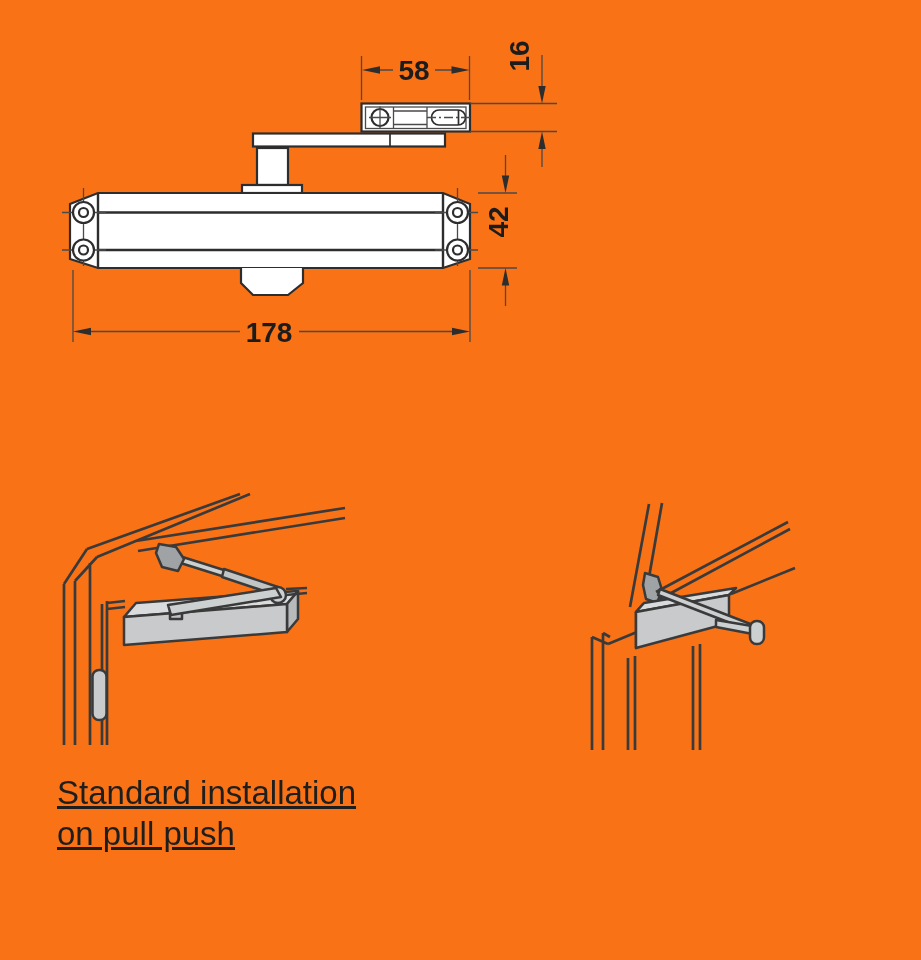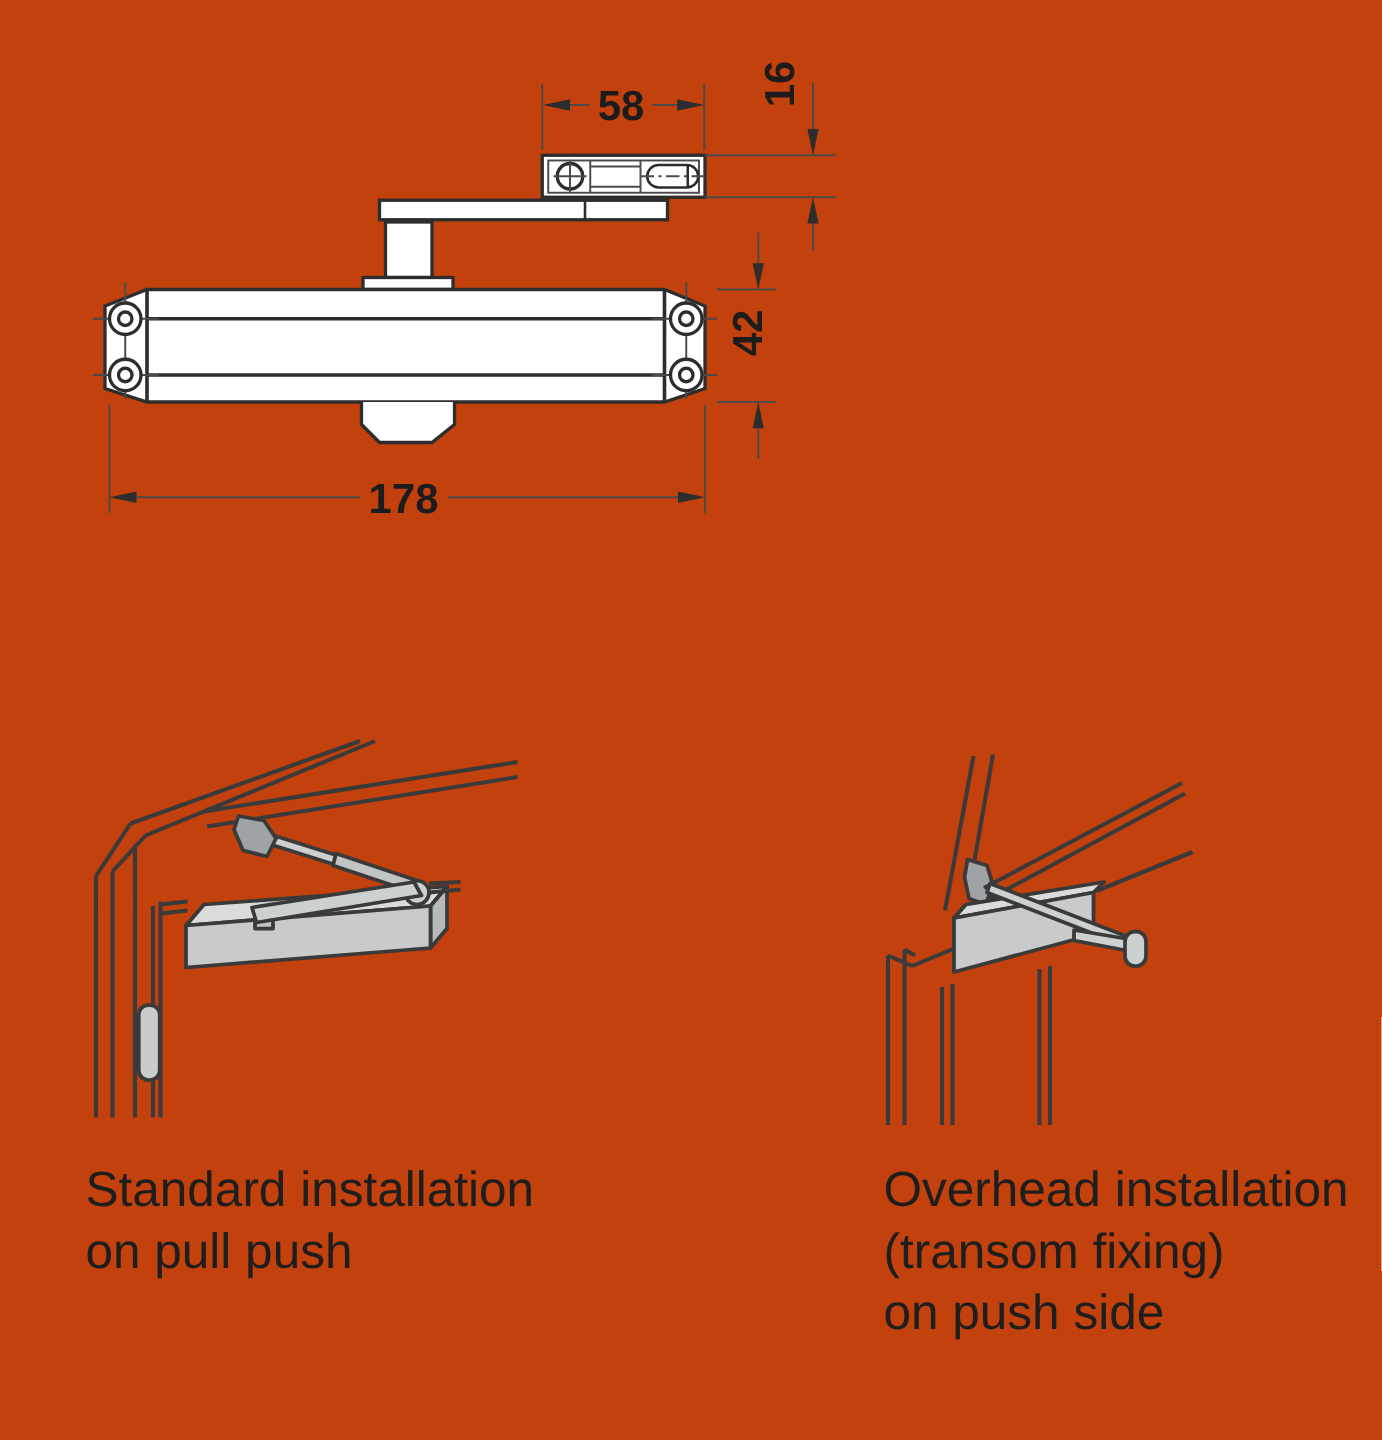--- a/index.html
+++ b/index.html
@@ -1,29 +1,29 @@
 <!DOCTYPE html>
 <html><head>
 <meta charset="utf-8">
 <style>
   html,body{margin:0;padding:0;background:#ffffff;}
-  #stage{position:relative;width:921px;height:960px;background:#c2410c;overflow:hidden;
+  #stage{position:relative;width:921px;height:960px;background:#f97316;overflow:hidden;
          font-family:"Liberation Sans", sans-serif;}
   svg{position:absolute;left:0;top:0;}
   
   .m  {stroke:#2d2d2d;stroke-width:2.4;fill:none;stroke-linejoin:miter;}
   .mf {stroke:#2d2d2d;stroke-width:2.2;fill:#ffffff;}
   .m2 {stroke:#2d2d2d;stroke-width:1.7;fill:none;}
   .t  {stroke:#4a4a4a;stroke-width:1.3;fill:none;}
   .arr{fill:#2d2d2d;stroke:none;}
   .num{font:bold 28px "Liberation Sans", sans-serif;fill:#1c1c1c;}
   
   .il {stroke:#3a3a3a;stroke-width:2.7;fill:none;stroke-linejoin:round;stroke-linecap:butt;}
   .ilf{stroke:#3a3a3a;stroke-width:2.5;stroke-linejoin:round;}
-  .caption{position:absolute;color:#1e1e1e;font-size:33px;line-height:41px;white-space:nowrap;}
+  .caption{position:absolute;color:#1e1e1e;font-size:33px;line-height:41px;white-space:nowrap;text-decoration:underline;}
   .caption div{display:block;}
 </style>
 </head>
 <body>
 
 <div id="stage">
 <svg width="921" height="960" viewBox="0 0 921 960">
 
   <g>
 
@@ -146,18 +146,13 @@
     <rect class="ilf" x="750" y="621" width="14" height="23" rx="6.5" fill="#cdd0d1"></rect>
 
     <path class="il" d="M628,658 V750 M635,656 V750 M693,646 V750 M700,644 V750"></path>
   </g>
 </svg>
 
 <div class="caption" style="left:57px;top:772px;">
   <div>Standard installation</div>
   <div>on pull push</div>
 </div>
-<div class="caption" style="left:589px;top:772px;">
-  <div>Overhead installation</div>
-  <div>(transom fixing)</div>
-  <div>on push side</div>
-</div>
 </div>
 
 </body></html>

